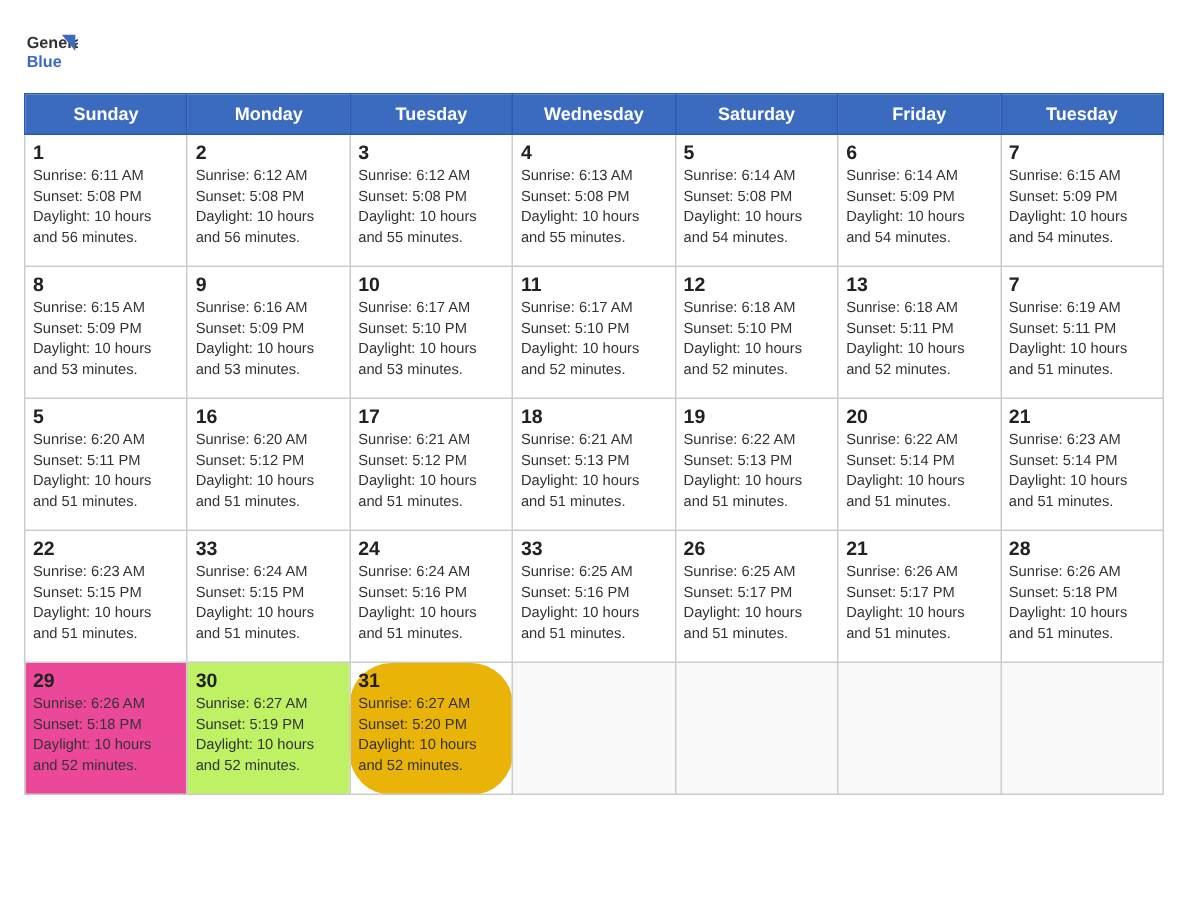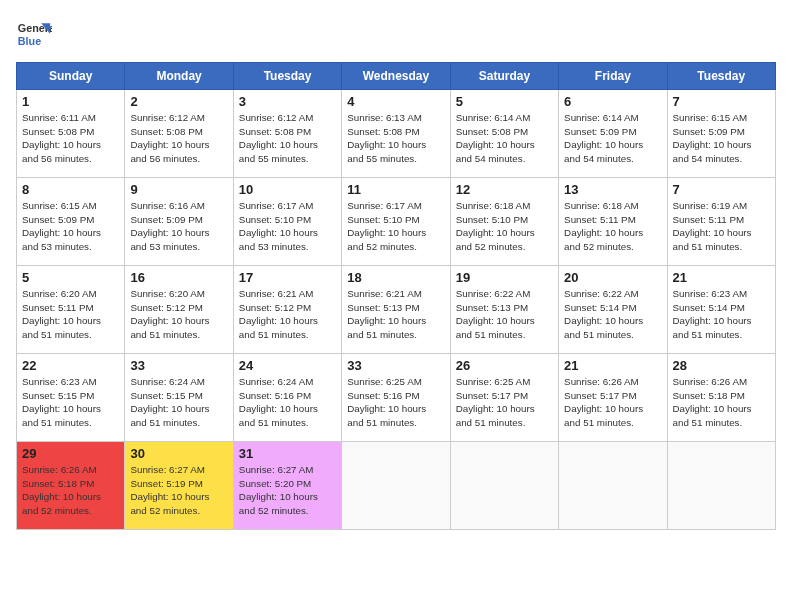--- a/index.html
+++ b/index.html
@@ -222,29 +222,29 @@
         <td>
           <span class="day-num">21</span>
           <div class="day-info">Sunrise: 6:26 AM<br>Sunset: 5:17 PM<br>Daylight: 10 hours and 51 minutes.</div>
         </td>
         <td>
           <span class="day-num">28</span>
           <div class="day-info">Sunrise: 6:26 AM<br>Sunset: 5:18 PM<br>Daylight: 10 hours and 51 minutes.</div>
         </td>
       </tr>
       <tr>
-        <td style="background: #ef4444;">
+        <td style="background: #ec4899;">
           <span class="day-num">29</span>
           <div class="day-info">Sunrise: 6:26 AM<br>Sunset: 5:18 PM<br>Daylight: 10 hours and 52 minutes.</div>
         </td>
-        <td style="background: #fde047;">
+        <td style="background: #bef264;">
           <span class="day-num">30</span>
           <div class="day-info">Sunrise: 6:27 AM<br>Sunset: 5:19 PM<br>Daylight: 10 hours and 52 minutes.</div>
         </td>
-        <td style="background: #f0abfc;">
+        <td style="background: #eab308; border-radius: 28px;">
           <span class="day-num">31</span>
           <div class="day-info">Sunrise: 6:27 AM<br>Sunset: 5:20 PM<br>Daylight: 10 hours and 52 minutes.</div>
         </td>
         <td class="empty-cell" style="background: rgb(249, 249, 249);"></td>
         <td class="empty-cell" style="background: rgb(249, 249, 249);"></td>
         <td class="empty-cell" style="background: rgb(249, 249, 249);"></td>
         <td class="empty-cell" style="background: rgb(249, 249, 249);"></td>
       </tr>
     </tbody>
 </table>

